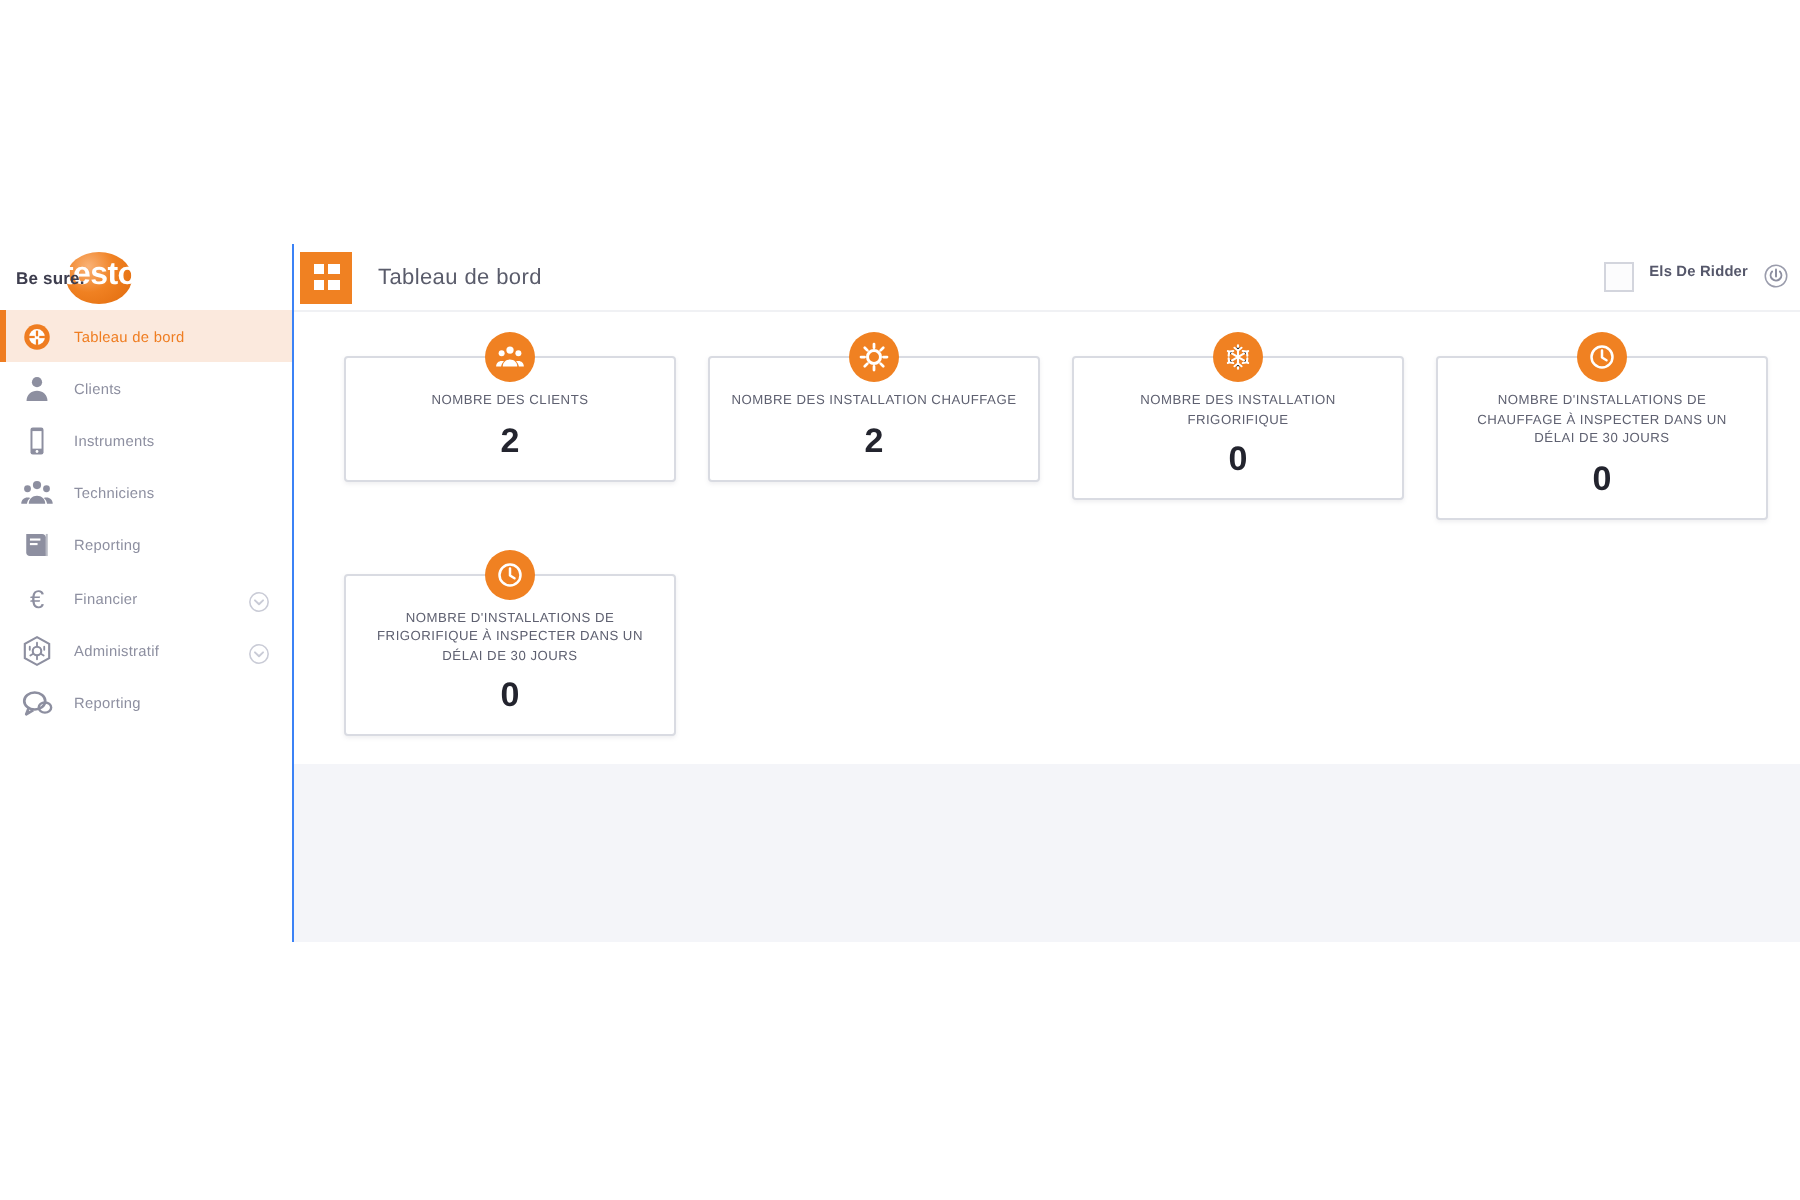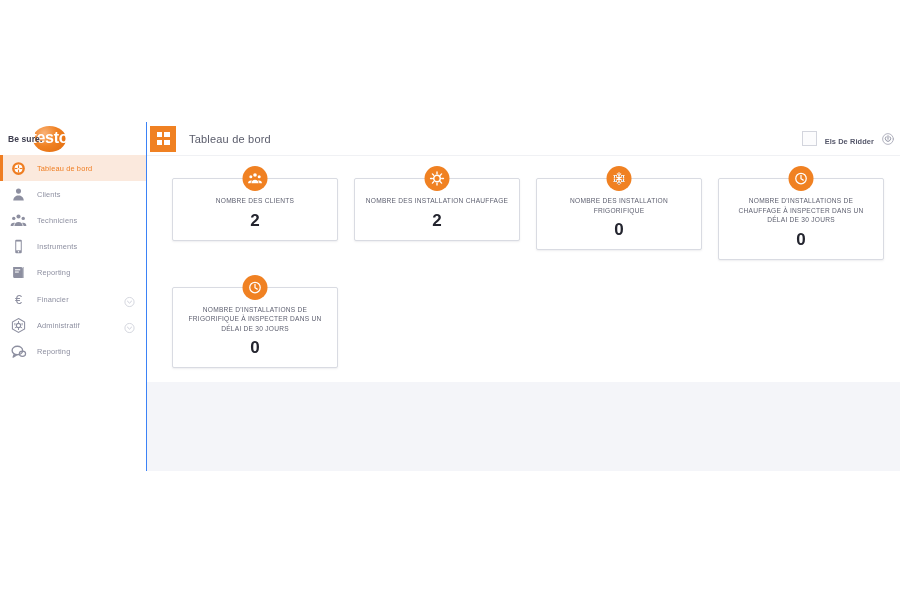--- a/index.html
+++ b/index.html
@@ -154,21 +154,21 @@
   }
   .page-title {
     font-size: 11px;
     color: #5a5c6b;
     margin-left: 13px;
     letter-spacing: .2px;
   }
   .topbar-right {
     margin-left: auto;
     display: flex;
-    align-items: flex-end;
+    align-items: flex-start;
     padding-right: 5px;
     padding-left: 40px;
   }
   .avatar-box {
     width: 13px;
     height: 13px;
     border: 1px solid #d3d5dd;
     background: #fcfcfd;
     margin-right: 8px;
   }
@@ -280,39 +280,39 @@
             <svg viewBox="0 0 24 24" width="17" height="17">
               <circle cx="12" cy="7.2" r="3.6" fill="#8d8fa0"></circle>
        <path d="M4.6 20.5c0-4.4 3.4-7.2 7.4-7.2s7.4 2.8 7.4 7.2z" fill="#8d8fa0"></path>
             </svg>
           </span>
           <span class="nav-label">Clients</span>
         </li>
         <li class="nav-item">
           <span class="nav-ico">
             <svg viewBox="0 0 24 24" width="17" height="17">
+              <rect x="7.4" y="2.4" width="9.2" height="19.2" rx="1.6" fill="#8d8fa0"></rect>
+       <rect x="8.8" y="5" width="6.4" height="12.4" fill="#fff"></rect>
+       <circle cx="12" cy="19.4" r="1" fill="#fff"></circle>
+            </svg>
+          </span>
+          <span class="nav-label">Instruments</span>
+        </li>
+        <li class="nav-item">
+          <span class="nav-ico">
+            <svg viewBox="0 0 24 24" width="17" height="17">
               <circle cx="12" cy="6.4" r="2.9" fill="#8d8fa0"></circle>
        <circle cx="5.3" cy="9" r="2.4" fill="#8d8fa0"></circle>
        <circle cx="18.7" cy="9" r="2.4" fill="#8d8fa0"></circle>
        <path d="M6.2 19.6c0-3.4 2.6-5.6 5.8-5.6s5.8 2.2 5.8 5.6z" fill="#8d8fa0"></path>
        <path d="M.9 19.6c0-2.7 1.9-4.4 4.4-4.4 .7 0 1.3.1 1.9.3-1.3 1-2.1 2.5-2.3 4.1z" fill="#8d8fa0"></path>
        <path d="M23.1 19.6c0-2.7-1.9-4.4-4.4-4.4-.7 0-1.3.1-1.9.3 1.3 1 2.1 2.5 2.3 4.1z" fill="#8d8fa0"></path>
             </svg>
           </span>
           <span class="nav-label">Techniciens</span>
-        </li>
-        <li class="nav-item">
-          <span class="nav-ico">
-            <svg viewBox="0 0 24 24" width="17" height="17">
-              <rect x="7.4" y="2.4" width="9.2" height="19.2" rx="1.6" fill="#8d8fa0"></rect>
-       <rect x="8.8" y="5" width="6.4" height="12.4" fill="#fff"></rect>
-       <circle cx="12" cy="19.4" r="1" fill="#fff"></circle>
-            </svg>
-          </span>
-          <span class="nav-label">Instruments</span>
         </li>
         <li class="nav-item">
           <span class="nav-ico">
             <svg viewBox="0 0 24 24" width="17" height="17">
               <path d="M4.4 4.2h11.2c1.5 0 2.6 1 2.6 2.4v13.2H6.9c-1.4 0-2.5-1-2.5-2.3z" fill="#8d8fa0"></path>
        <path d="M18.2 4.2h1.4v15.6h-1.4z" fill="#8d8fa0" opacity=".62"></path>
        <rect x="7" y="7.4" width="7.4" height="1.5" fill="#fff"></rect>
        <rect x="7" y="10.6" width="5.4" height="1.5" fill="#fff"></rect>
             </svg>
           </span>

